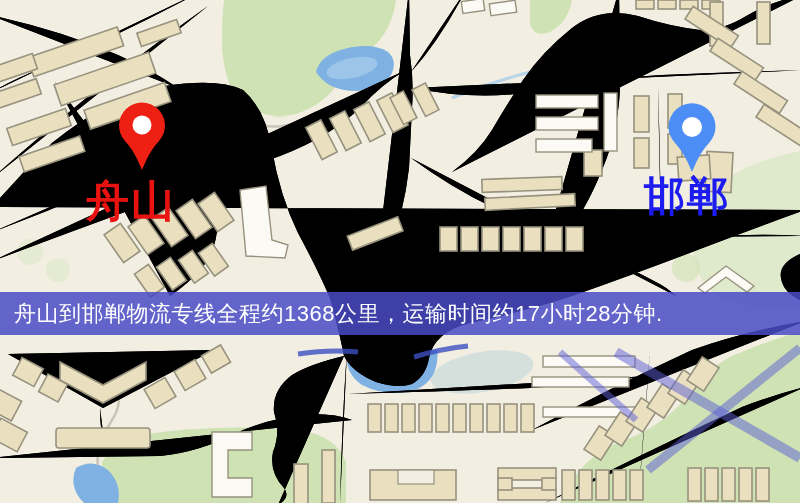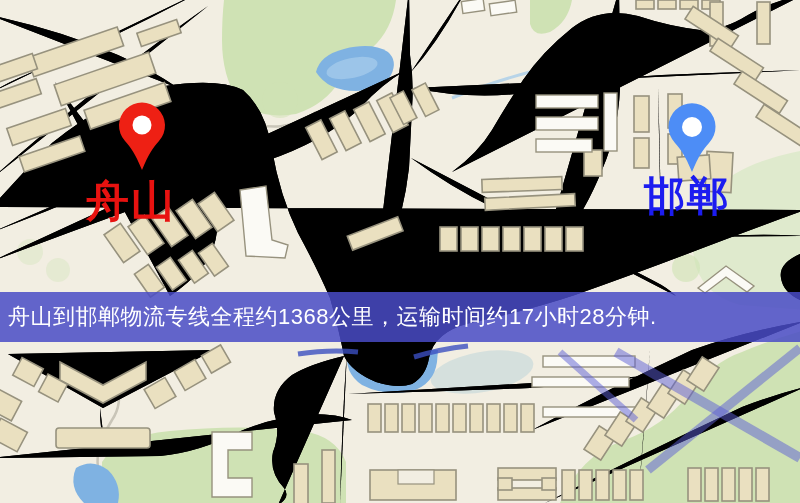--- a/index.html
+++ b/index.html
@@ -7,23 +7,23 @@
          font-family:"Liberation Sans", sans-serif;background:var(--bg,#f2eee2);}
   .stage svg{position:absolute;left:0;top:0;}
   .bldg{fill:var(--bldg);stroke:var(--bldg-stroke);stroke-width:1.6;}
   .bldg-w{fill:var(--bldg-white);stroke:var(--bldg-stroke);stroke-width:1.4;}
   .green{fill:var(--green);}
   .green-pale{fill:var(--green-pale);}
   .stream{fill:none;stroke:var(--stream);stroke-width:2.5;}
   .stream-blue{fill:none;stroke:var(--stream-blue);stroke-width:3;}
   .water{fill:var(--water);}
   .water-light{fill:var(--water-light);}
-  .banner{position:absolute;left:0;top:292px;width:800px;height:50px;
+  .banner{position:absolute;left:0;top:292px;width:800px;height:43px;
           background:var(--banner-bg);display:flex;align-items:center;
-          box-sizing:border-box;padding-left:8px;z-index:5;}
+          box-sizing:border-box;padding-left:14px;z-index:5;}
   .banner span{color:var(--banner-text);font-size:22px;letter-spacing:0.5px;white-space:nowrap;}
   .city-label{position:absolute;font-weight:700;letter-spacing:2px;z-index:6;line-height:1;}
   .city-label.origin{left:86px;top:180px;font-size:43px;color:var(--origin-label);}
   .city-label.dest{left:644px;top:176px;font-size:41px;color:var(--dest-label);}
 </style>
 </head>
 <body>
 
 <div class="stage">
 

